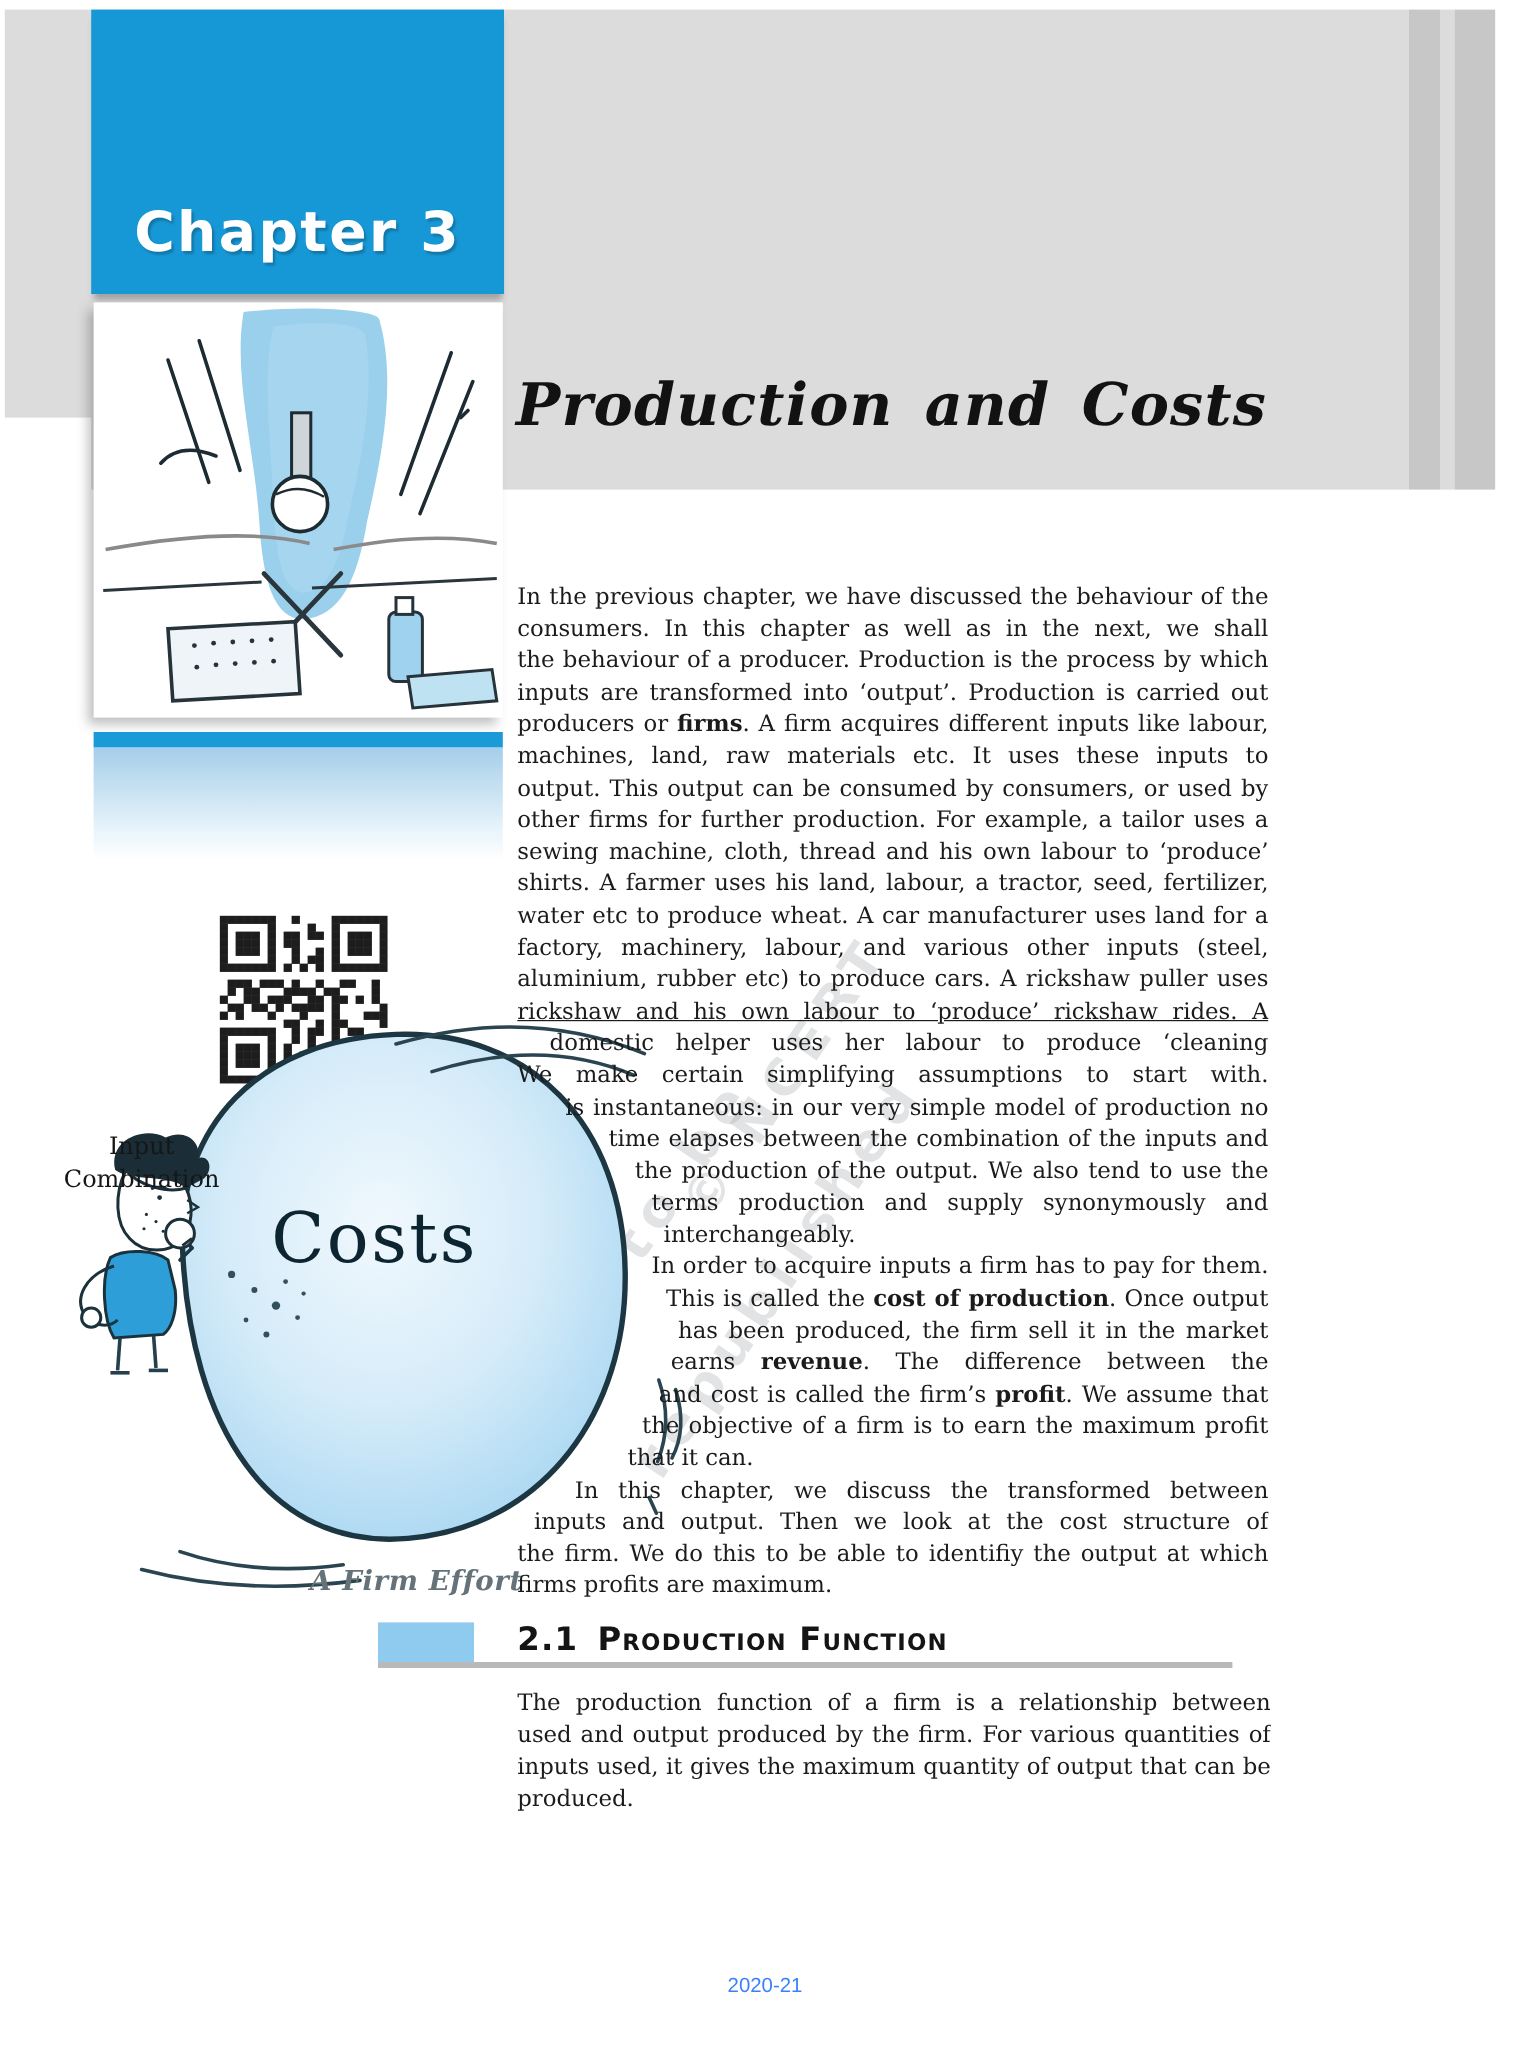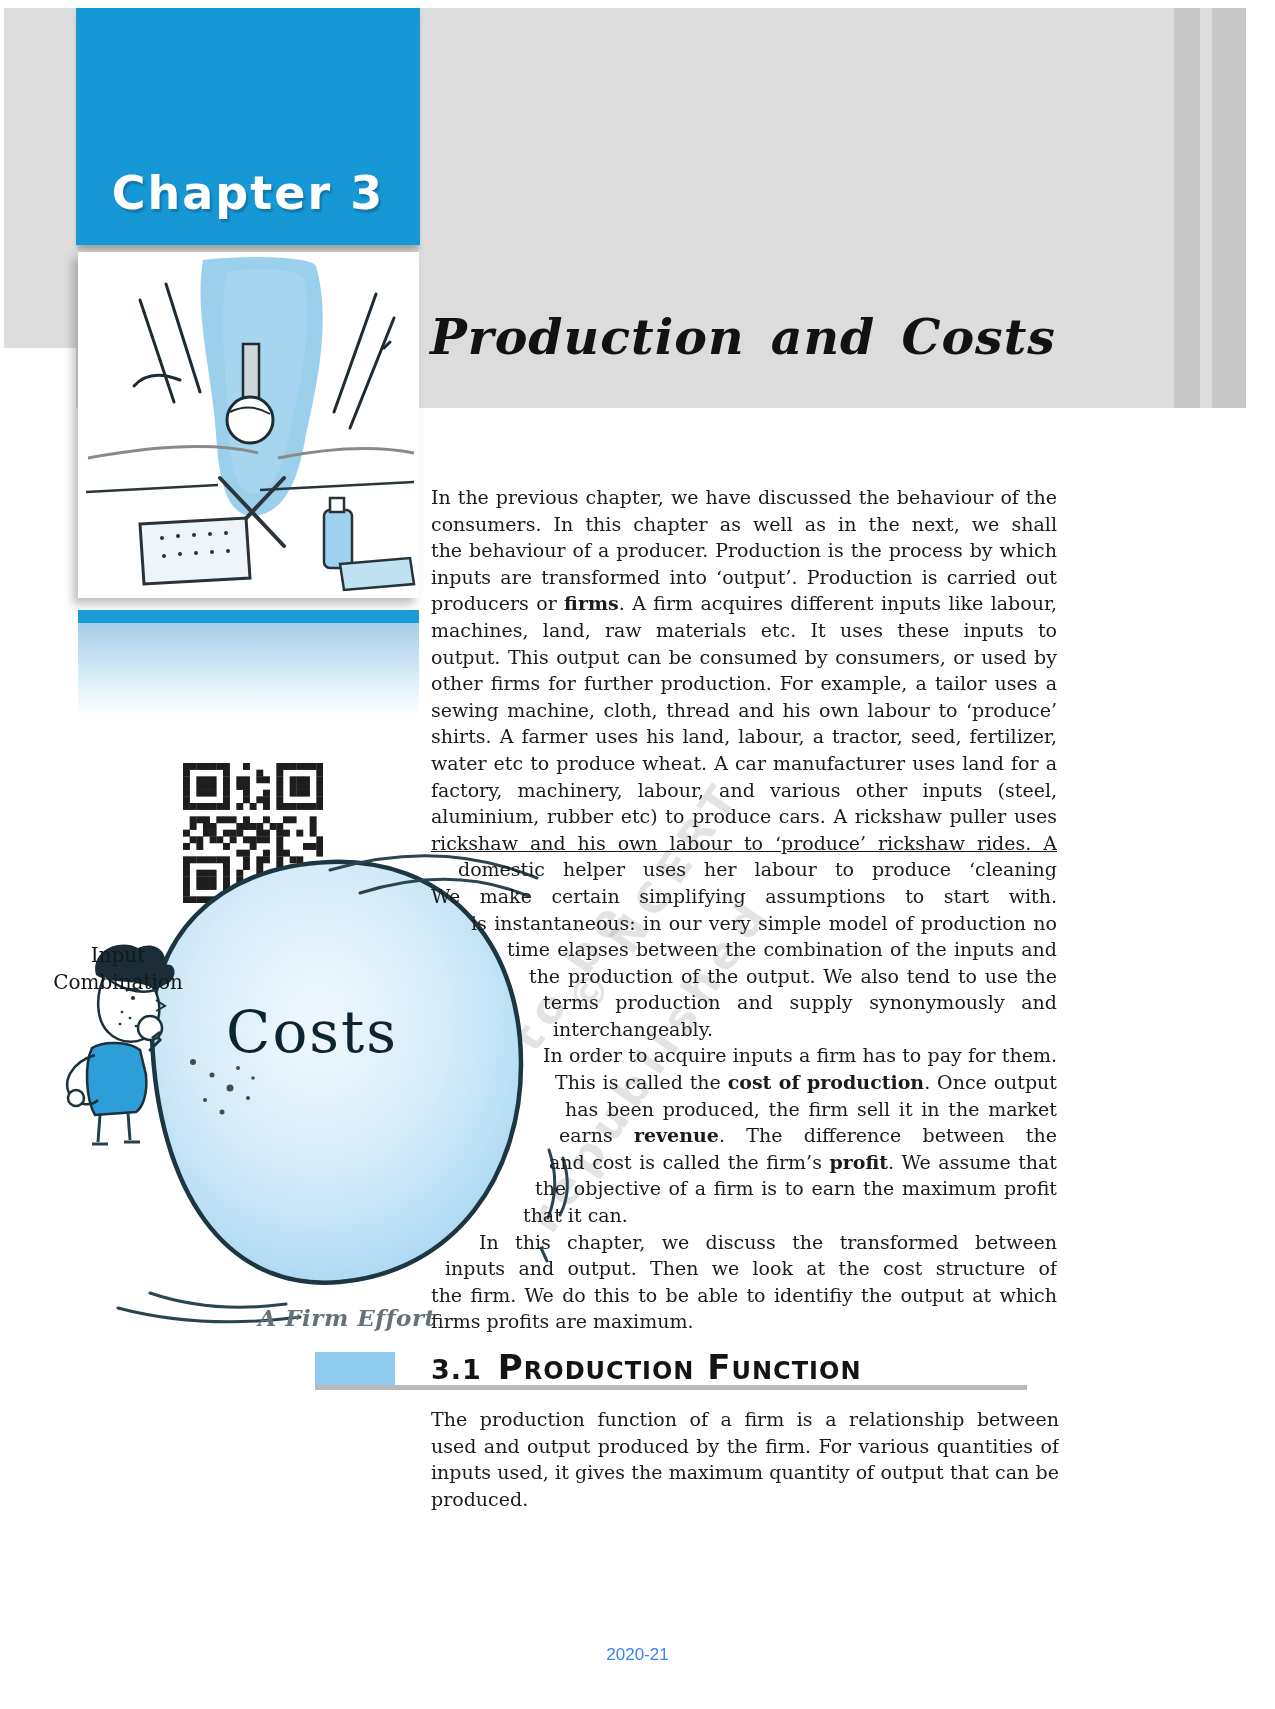--- a/index.html
+++ b/index.html
@@ -45,21 +45,21 @@
   .bl{white-space:normal;}
   .bl.line-last{text-align-last:left;}
   .bl b{font-weight:700;}
 
   
   .sec-bluebox{left:315px;top:1352px;width:80px;height:33px;background:#8ecbef;}
   .sec-rule{left:315px;top:1385px;width:712px;height:5px;background:#b9b9b9;}
   .sec-head{left:431px;top:1349px;height:36px;line-height:36px;color:#141414;
             font-family:"DejaVu Sans","Liberation Sans",sans-serif;font-weight:700;}
   .sec-num{font-size:27px;letter-spacing:1px;margin-right:16px;}
-  .sec-title{font-size:34px;font-variant:small-caps;letter-spacing:1px;}
+  .sec-title{font-size:27px;font-variant:small-caps;letter-spacing:1px;}
 
   
   .input-label{left:36px;top:942px;width:164px;text-align:center;font-size:20px;color:#161616;line-height:27px;}
   .output-label{left:226px;top:998px;font-size:58px;color:#0c2530;letter-spacing:2px;}
   .fig-caption{left:252px;top:1304px;width:190px;text-align:center;font-style:italic;font-weight:700;
                font-size:23px;color:#65727a;letter-spacing:.5px;}
 
   
   .wm{font-family:"DejaVu Sans",sans-serif;font-weight:700;color:rgba(150,156,161,.28);
       letter-spacing:9px;transform-origin:left bottom;pointer-events:none;}
@@ -467,21 +467,21 @@
       <div class="bl line-last" style="padding-left: 92px;">that it can.</div>
       <div class="bl" style="padding-left: 48px;">In this chapter, we discuss the transformed between</div>
       <div class="bl" style="padding-left: 14px;">inputs and output. Then we look at the cost structure of</div>
       <div class="bl" style="padding-left: 0px;">the firm. We do this to be able to identifiy the output at which</div>
       <div class="bl line-last" style="padding-left: 0px;">firms profits are maximum.</div>
     </div>
 
   <div class="abs sec-bluebox"></div>
   <div class="abs sec-rule"></div>
   <div class="abs sec-head">
-    <span class="sec-num">3.1</span><span class="sec-title">Production Function</span>
+    <span class="sec-num">2.1</span><span class="sec-title">Production Function</span>
   </div>
 
   <div class="abs body-col2">
 
   <div class="bl" style="padding-left: 0px;">The production function of a firm is a relationship between inputs</div>
       <div class="bl" style="padding-left: 0px;">used and output produced by the firm. For various quantities of</div>
       <div class="bl" style="padding-left: 0px;">inputs used, it gives the maximum quantity of output that can be</div>
       <div class="bl line-last" style="padding-left: 0px;">produced.</div>
     </div>
 

